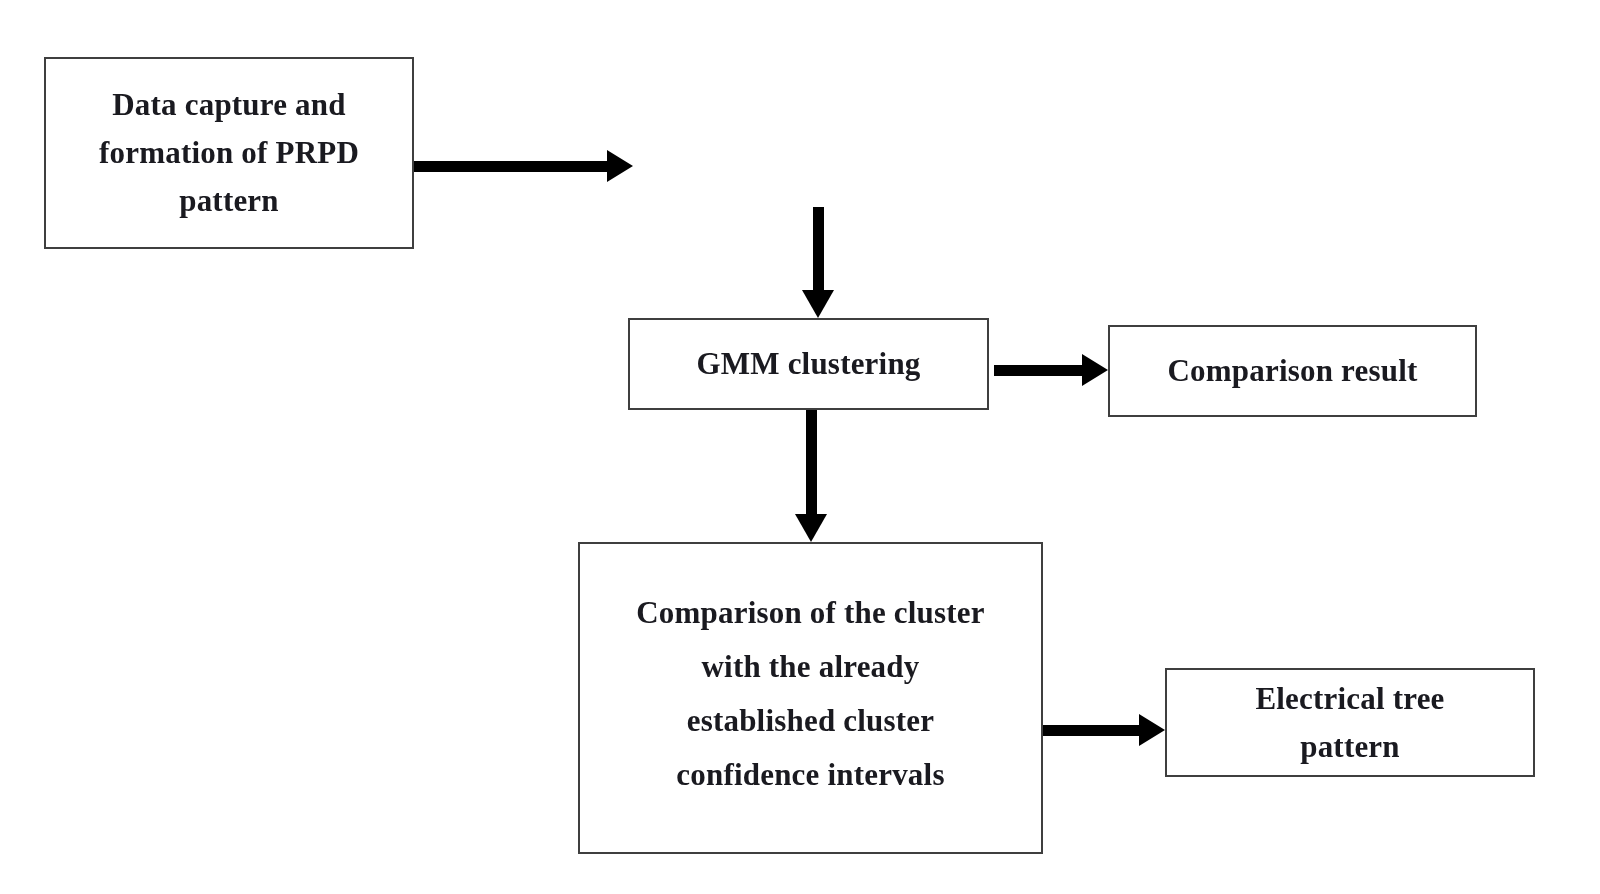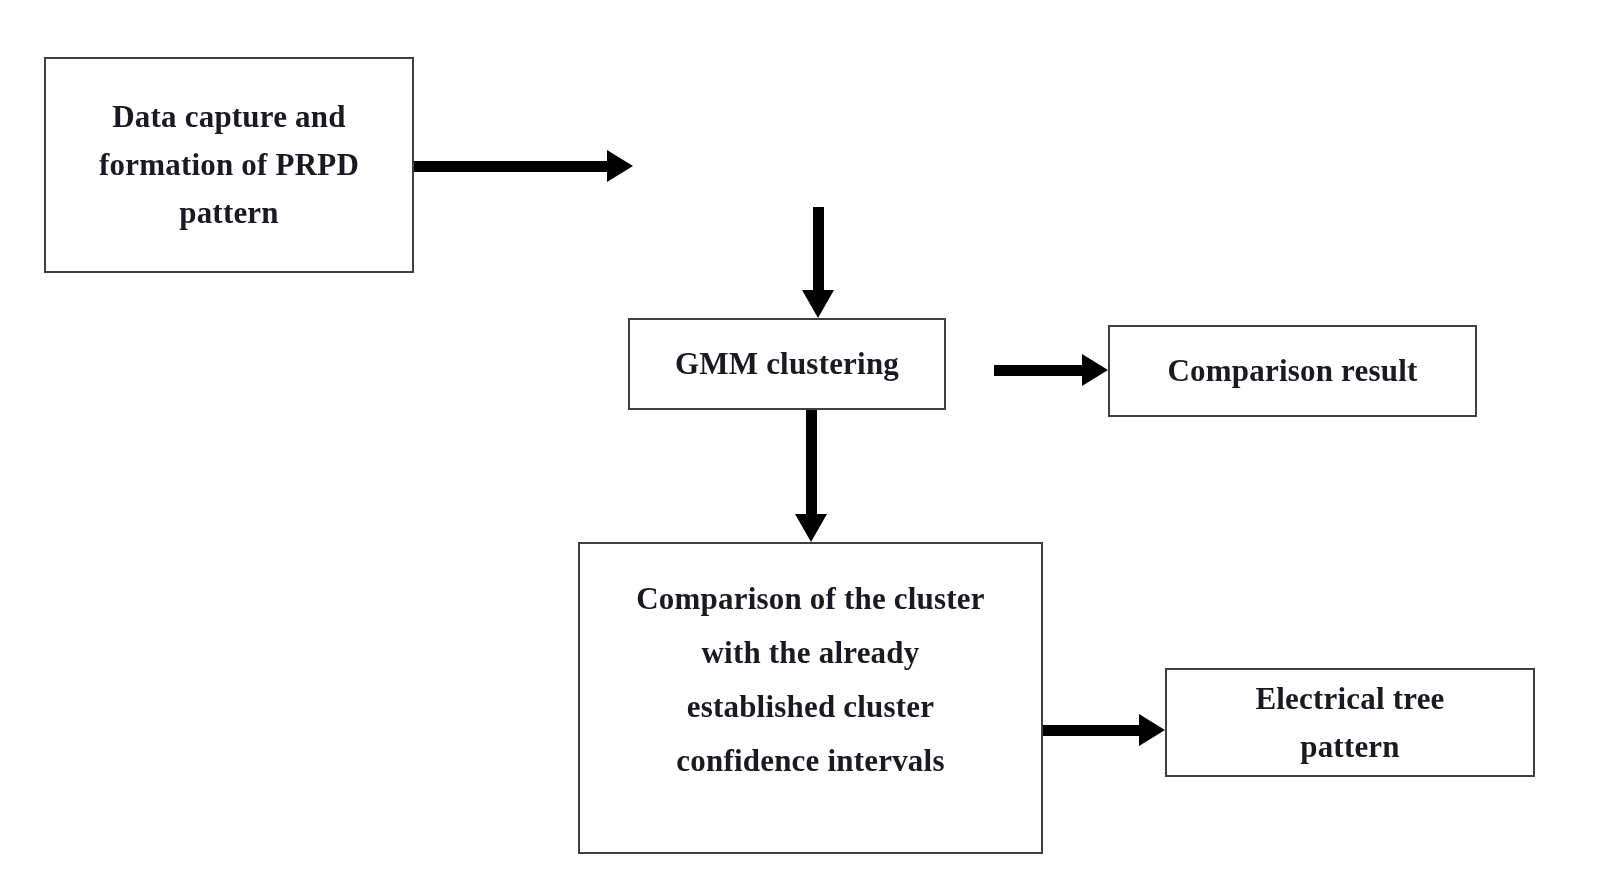--- a/index.html
+++ b/index.html
@@ -28,21 +28,21 @@
   .node .label {
     font-weight: bold;
     font-size: 31px;
     line-height: 48px;
     color: #1a1a20;
     white-space: pre-line;
     letter-spacing: 0.2px;
   }
   .node.top-aligned {
     align-items: flex-start;
-    padding-top: 28px;
+    padding-top: 42px;
   }
   .node.top-aligned .label {
     line-height: 54px;
   }
   .shaft-h {
     position: absolute;
     height: 11px;
     background: #000000;
   }
   .shaft-v {
@@ -61,23 +61,23 @@
   .head-down {
     position: absolute;
     width: 0;
     height: 0;
     border-left: 16px solid transparent;
     border-right: 16px solid transparent;
     border-top: 28px solid #000000;
   }
 
   
-  #node-capture    { left: 44px;   top: 57px;  width: 370px; height: 216px; font-family: Liberation Serif, serif; }
+  #node-capture    { left: 44px;   top: 57px;  width: 370px; height: 192px; font-family: Liberation Serif, serif; }
   #node-processing { left: 633px;  top: 123px; width: 372px; height: 84px;  }
-  #node-gmm        { left: 628px;  top: 318px; width: 318px; height: 92px;  }
+  #node-gmm        { left: 628px;  top: 318px; width: 361px; height: 92px;  }
   #node-result     { left: 1108px; top: 325px; width: 369px; height: 92px;  }
   #node-comparison { left: 578px;  top: 542px; width: 465px; height: 312px; }
   #node-tree       { left: 1165px; top: 668px; width: 370px; height: 109px; }
 
   
   #arrow-1-shaft { left: 414px;  top: 161px; width: 198px; }
   #arrow-1-head  { left: 607px;  top: 150px; }
   
   #arrow-2-shaft { left: 813px;  top: 207px; height: 85px; }
   #arrow-2-head  { left: 802px;  top: 290px; }

